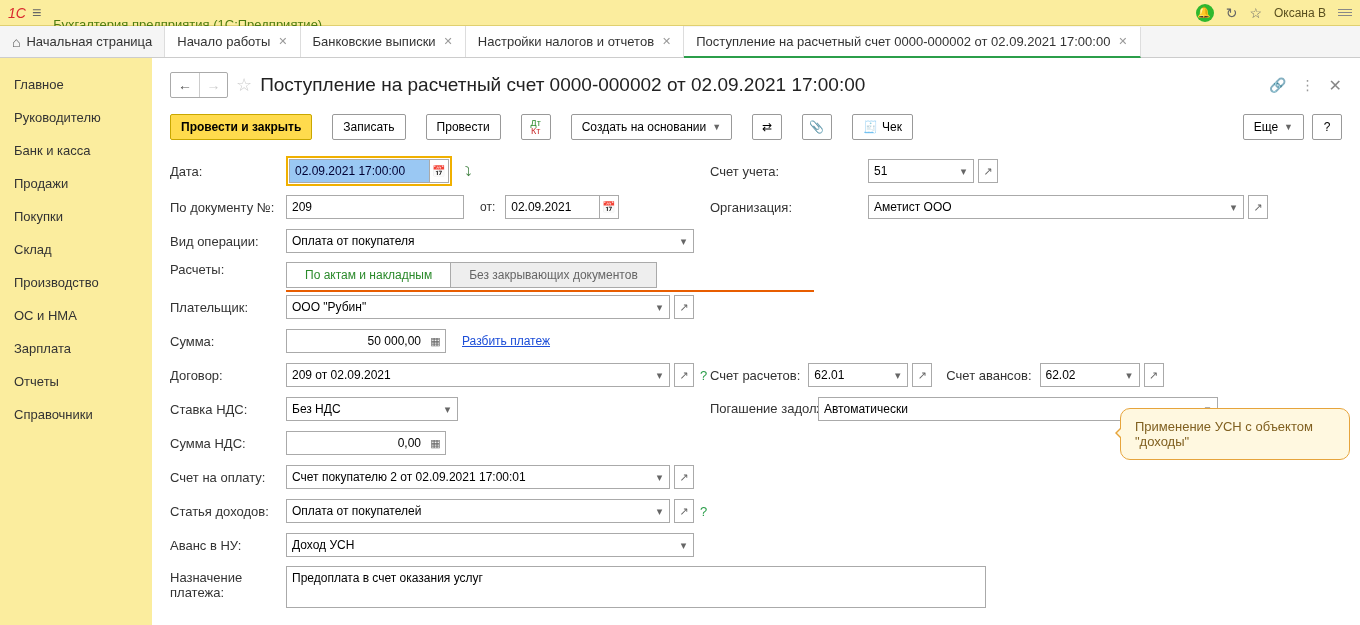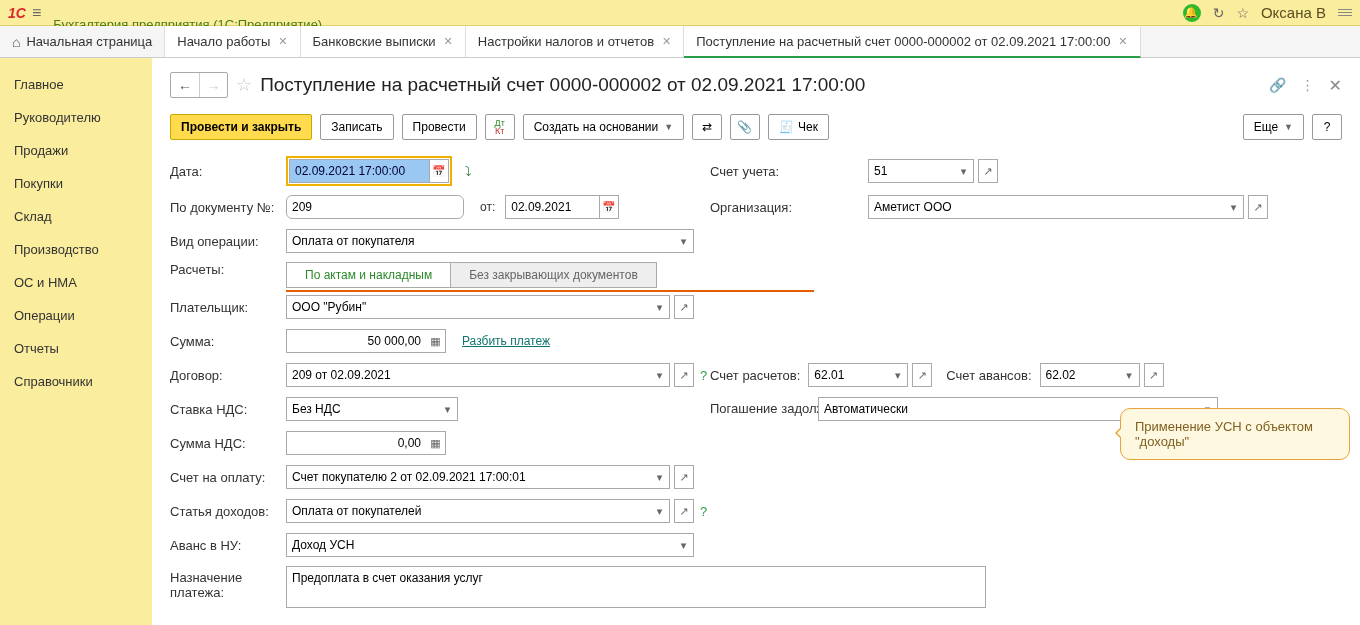--- a/index.html
+++ b/index.html
@@ -1,26 +1,26 @@
 <!DOCTYPE html>
 <html><head>
 <meta charset="utf-8">
 <style>
 * { box-sizing: border-box; margin: 0; padding: 0; }
 body { font-family: Arial, sans-serif; font-size: 12px; color: #333; background: #fff; width: 1360px; height: 625px; overflow: hidden; }
 
 
 .topbar { height: 26px; background: #fbed9e; display: flex; align-items: center; padding: 0 8px; border-bottom: 1px solid #e0d070; }
-.topbar .logo { color: #d9292e; font-weight: bold; font-size: 14px; margin-right: 6px; font-style: italic; }
+.topbar .logo { color: #d9292e; font-weight: normal; font-size: 14px; margin-right: 6px; font-style: italic; }
 .topbar .burger { font-size: 16px; color: #666; margin-right: 12px; cursor: pointer; }
 .topbar .title { color: #4d7c0f; font-size: 13px; margin-top: 23px; }
 .topbar .right { margin-left: auto; display: flex; align-items: center; gap: 12px; }
 .topbar .bell { width: 18px; height: 18px; background: #2eb82e; border-radius: 50%; display: flex; align-items: center; justify-content: center; color: #fff; font-size: 11px; }
 .topbar .icon { color: #666; font-size: 14px; cursor: pointer; }
-.topbar .user { color: #5a5020; font-size: 15px; }
+.topbar .user { color: #5a5020; font-size: 12px; }
 .topbar .menu-lines { display: flex; flex-direction: column; gap: 2px; cursor: pointer; }
 .topbar .menu-lines span { width: 14px; height: 1px; background: #888; }
 
 
 .tabstrip { height: 32px; background: #f5f5f5; display: flex; align-items: stretch; border-bottom: 1px solid #ccc; }
 .tab { display: flex; align-items: center; padding: 0 12px; border-right: 1px solid #ddd; font-size: 13px; cursor: pointer; background: #fff; }
 .tab.home { background: #f5f5f5; }
 .tab .home-icon { margin-right: 6px; font-size: 14px; color: #555; }
 .tab .close { margin-left: 8px; color: #999; font-size: 11px; cursor: pointer; }
 .tab.active { background: #fff; border-bottom: 2px solid #2b9e4a; position: relative; top: 1px; }
@@ -41,21 +41,21 @@
 .nav-btn { width: 28px; height: 24px; display: flex; align-items: center; justify-content: center; font-size: 14px; color: #555; cursor: pointer; }
 .nav-btn.disabled { color: #ccc; }
 .nav-btn + .nav-btn { border-left: 1px solid #ccc; }
 .star { color: #ccc; font-size: 18px; cursor: pointer; }
 .page-title { font-size: 19px; font-weight: normal; color: #222; }
 .title-right { margin-left: auto; display: flex; align-items: center; gap: 14px; }
 .title-right .ico { color: #999; font-size: 14px; cursor: pointer; }
 .title-right .close-x { font-size: 16px; color: #888; cursor: pointer; }
 
 
-.toolbar { display: flex; align-items: center; gap: 8px; margin-bottom: 16px; }
+.toolbar { display: flex; align-items: center; gap: 20px; margin-bottom: 16px; }
 .btn { height: 26px; padding: 0 10px; border: 1px solid #999; background: #fff; font-size: 12px; cursor: pointer; display: flex; align-items: center; gap: 4px; border-radius: 2px; }
 .btn.primary { background: #ffdb4d; border-color: #c9a700; font-weight: bold; }
 .btn.icon-only { width: 30px; padding: 0; justify-content: center; }
 .btn .caret { font-size: 9px; color: #666; margin-left: 2px; }
 .toolbar .right { margin-left: auto; display: flex; gap: 8px; }
 .dtkt { font-size: 9px; line-height: 8px; }
 .dtkt .dt { color: #2b8a2b; }
 .dtkt .kt { color: #c92b2b; }
 
 
@@ -77,21 +77,21 @@
 
 .combo { display: flex; }
 .combo .input { border-right: none; }
 
 .seg { display: flex; border: 1px solid #aaa; }
 .seg .seg-btn { height: 24px; padding: 0 18px; background: #fff; font-size: 12px; cursor: pointer; display: flex; align-items: center; }
 .seg .seg-btn.active { color: #2b8a2b; }
 .seg .seg-btn + .seg-btn { border-left: 1px solid #aaa; background: #eee; color: #666; }
 .orange-line { height: 2px; background: #e85d00; width: 528px; margin-top: 2px; }
 
-.link { color: #0f766e; cursor: pointer; font-size: 12px; }
+.link { color: #1d4ed8; cursor: pointer; font-size: 12px; }
 .link.underline { text-decoration: underline; }
 .help-q { color: #2b9e4a; font-size: 13px; margin-left: 6px; cursor: pointer; }
 
 .num-input { text-align: right; }
 .calc-btn { width: 20px; height: 24px; border: 1px solid #aaa; border-left: none; background: #fff; display: flex; align-items: center; justify-content: center; font-size: 11px; color: #666; cursor: pointer; }
 
 
 .bubble { position: absolute; left: 950px; top: 252px; width: 230px; background: #fff8e0; border: 1px solid #e6a43c; border-radius: 10px; padding: 10px 14px; font-size: 13px; color: #806020; }
 .bubble::before { content: ""; position: absolute; left: -12px; top: 18px; border: 6px solid transparent; border-right-color: #e6a43c; }
 .bubble::after { content: ""; position: absolute; left: -10px; top: 18px; border: 6px solid transparent; border-right-color: #fff8e0; }
@@ -141,26 +141,27 @@
     <span>Поступление на расчетный счет 0000-000002 от 02.09.2021 17:00:00</span>
     <span class="close">✕</span>
   </div>
 </div>
 
 <div class="layout">
 
   <div class="sidebar">
     <div class="item">Главное</div>
     <div class="item">Руководителю</div>
+    <div class="item">Банк и касса</div>
     <div class="item">Продажи</div>
     <div class="item">Покупки</div>
     <div class="item">Склад</div>
     <div class="item">Производство</div>
     <div class="item">ОС и НМА</div>
-    <div class="item">Операции</div>
+    <div class="item">Зарплата</div>
     <div class="item">Отчеты</div>
     <div class="item">Справочники</div>
   </div>
 
   <div class="content">
 
     <div class="title-row">
       <div class="nav-btns">
         <div class="nav-btn">←</div>
         <div class="nav-btn disabled">→</div>
@@ -219,21 +220,21 @@
             <input class="input" style="width: 86px;" value="51">
             <span class="sel-btn">▾</span>
           </span>
           <span class="ext-btn">↗</span>
         </div>
       </div>
 
       <div class="row">
         <div class="col-left">
           <span class="label">По документу №:</span>
-          <input class="input" style="width: 178px; border-radius: 6px;" value="209">
+          <input class="input" style="width: 178px;" value="209">
           <span style="margin:0 10px 0 16px">от:</span>
           <span class="date-combo">
             <input class="input" style="width: 94px;" value="02.09.2021">
             <span class="cal-btn">📅</span>
           </span>
         </div>
         <div class="col-right">
           <span class="label-r" style="width:150px;display:inline-block">Организация:</span>
           <span class="combo">
             <input class="input" style="width: 356px;" value="Аметист ООО">

